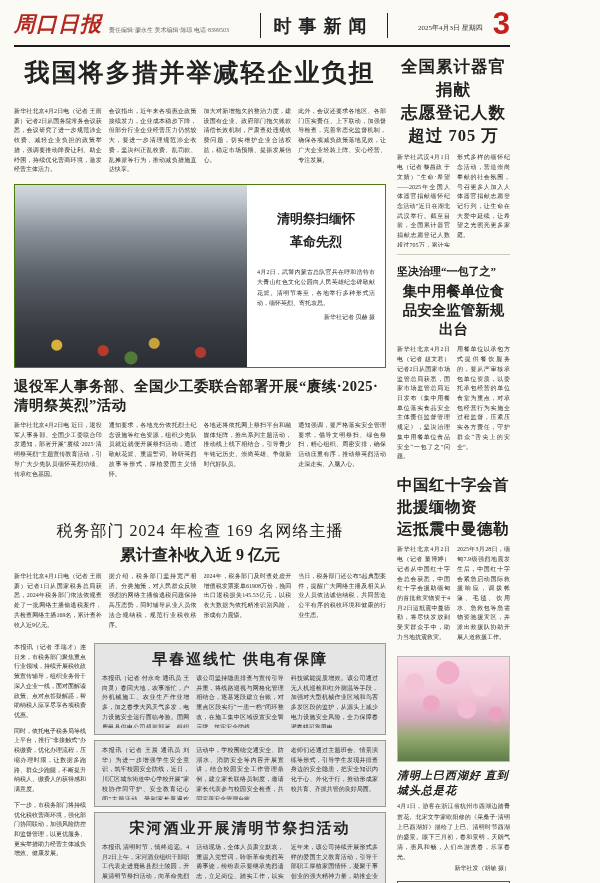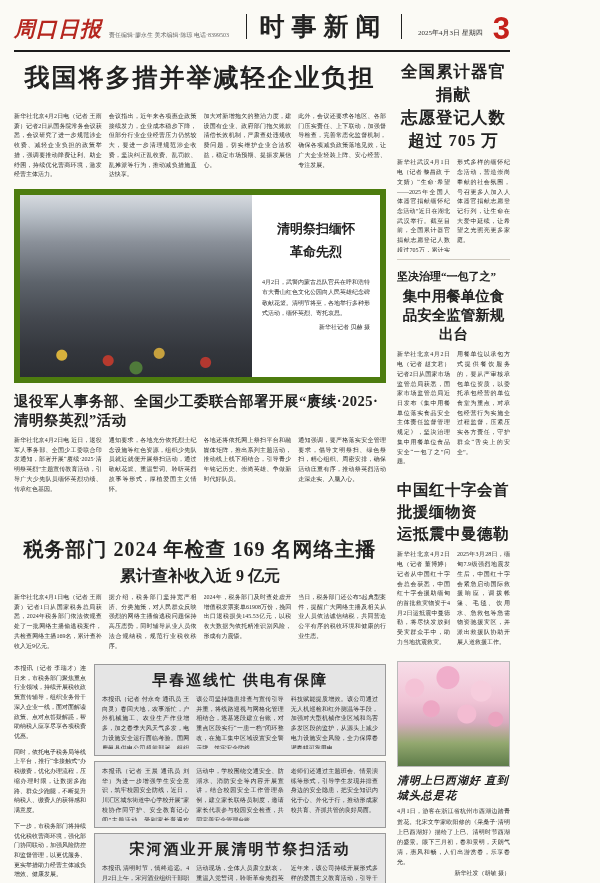--- a/index.html
+++ b/index.html
@@ -4,50 +4,50 @@
 <style>
   html,body{margin:0;padding:0;}
   body{width:600px;height:883px;background:#fbfaf5;overflow:hidden;
        font-family:"Liberation Serif","DejaVu Serif",serif;color:#222;}
   .page{box-sizing:border-box;width:524px;height:883px;padding:6px 14px 0;}
   
   .masthead{display:flex;align-items:flex-end;justify-content:space-between;padding:4px 0 7px;}
   .mh-left{display:flex;align-items:flex-end;}
   .logo{color:#b5261e;font-size:21px;font-weight:bold;font-style:italic;letter-spacing:1px;white-space:nowrap;}
   .meta{font-size:6px;color:#666;margin:0 0 3px 7px;white-space:nowrap;}
-  .section-title{font-size:25px;font-weight:bold;letter-spacing:7px;display:flex;align-items:center;}
+  .section-title{font-size:18px;font-weight:bold;letter-spacing:7px;display:flex;align-items:center;}
   .vbar{display:inline-block;width:1px;height:25px;background:#222;margin:0 13px;}
   .mh-right{display:flex;align-items:flex-end;}
   .dateline{font-size:7px;color:#333;margin:0 10px 5px 0;white-space:nowrap;}
   .page-num{color:#c5211b;font-size:31px;line-height:0.9;font-weight:bold;font-family:"Liberation Sans","DejaVu Sans",sans-serif;}
   .head-rule{border:0;border-top:2px solid #1c1c1c;margin:0 0 7px;}
   
   .main{display:flex;gap:11px;}
   .col-left{width:372px;flex:none;}
   .col-right{flex:1;overflow:hidden;}
   
   .h-lead{font-size:25px;font-weight:bold;text-align:center;letter-spacing:2px;margin:2px 0 18px;}
   .h-veterans{font-size:14.5px;font-weight:bold;margin:9px 0 6px;letter-spacing:0.5px;}
-  .h-tax{font-size:20px;font-weight:bold;text-align:center;margin:10px 0 1px;letter-spacing:1px;}
+  .h-tax{font-size:16px;font-weight:normal;text-align:center;margin:10px 0 1px;letter-spacing:1px;}
   .h-sub{font-size:16px;font-weight:bold;text-align:center;margin:3px 0 6px;}
   .h-right-lg{font-size:16.5px;font-weight:bold;text-align:center;line-height:1.4;margin:1px 0 6px;letter-spacing:1px;}
   .kicker{font-size:11px;font-weight:bold;margin:9px 0 3px;}
   .h-food{font-size:14.5px;font-weight:bold;text-align:center;margin:1px 0 6px;}
   .h-redcross{font-size:15.5px;font-weight:bold;line-height:1.4;margin:9px 0 6px;letter-spacing:0.5px;}
   
   .body-cols{display:flex;gap:7px;overflow:hidden;}
   .bcol{flex:1;font-size:6px;line-height:1.62;text-align:justify;color:#2c2c2c;overflow:hidden;}
   .lead-body{height:72px;}
   .vet-body{height:90px;}
   .tax-body{height:64px;}
   .organ-body{height:94px;}
   .food-body{height:120px;}
   .rc-body{height:104px;}
   
-  .photo-wrap{border:6px solid #4d7c0f;margin:5px 0 1px;display:flex;height:182px;background:#fff;}
+  .photo-wrap{border:1px solid #4d7c0f;margin:5px 0 1px;display:flex;height:182px;background:#fff;}
   .photo-img{width:232px;flex:none;background:
      radial-gradient(circle at 18% 88%, #d8b13c 0 5px, transparent 6px),
      radial-gradient(circle at 38% 91%, #b73a2e 0 5px, transparent 6px),
      radial-gradient(circle at 60% 87%, #c7a13e 0 5px, transparent 6px),
      radial-gradient(circle at 80% 92%, #b23830 0 5px, transparent 6px),
      radial-gradient(circle at 50% 95%, #4f7a3a 0 6px, transparent 7px),
      linear-gradient(180deg,#d6dadf 0%,#bac1c9 10%,#8a9099 26%,#5d636b 48%,#44484f 68%,#34373d 85%,#2b2e33 100%);}
   .photo-cap{flex:1;padding:22px 10px 6px;display:flex;flex-direction:column;}
   .cap-title{font-size:13px;font-weight:bold;text-align:center;line-height:1.8;}
   .cap-body{font-size:6px;line-height:1.75;text-align:justify;margin-top:13px;color:#2c2c2c;}

